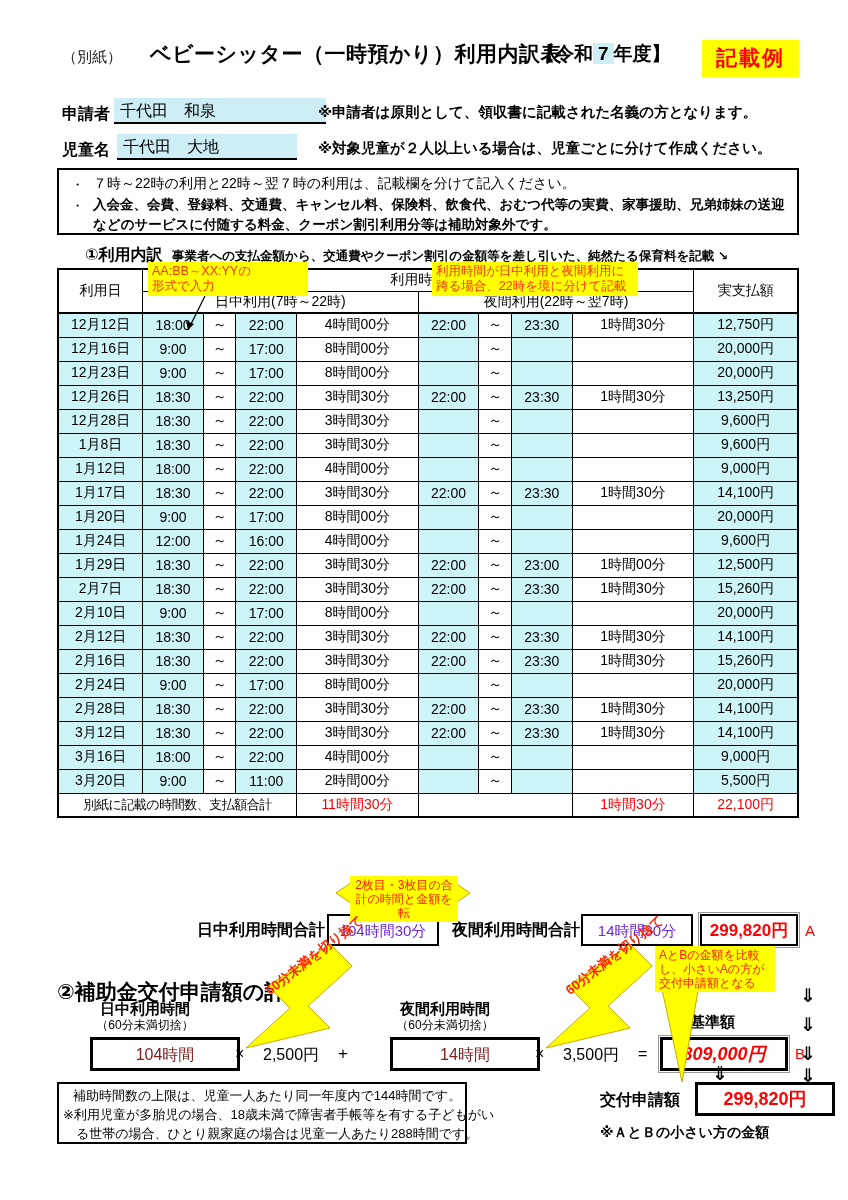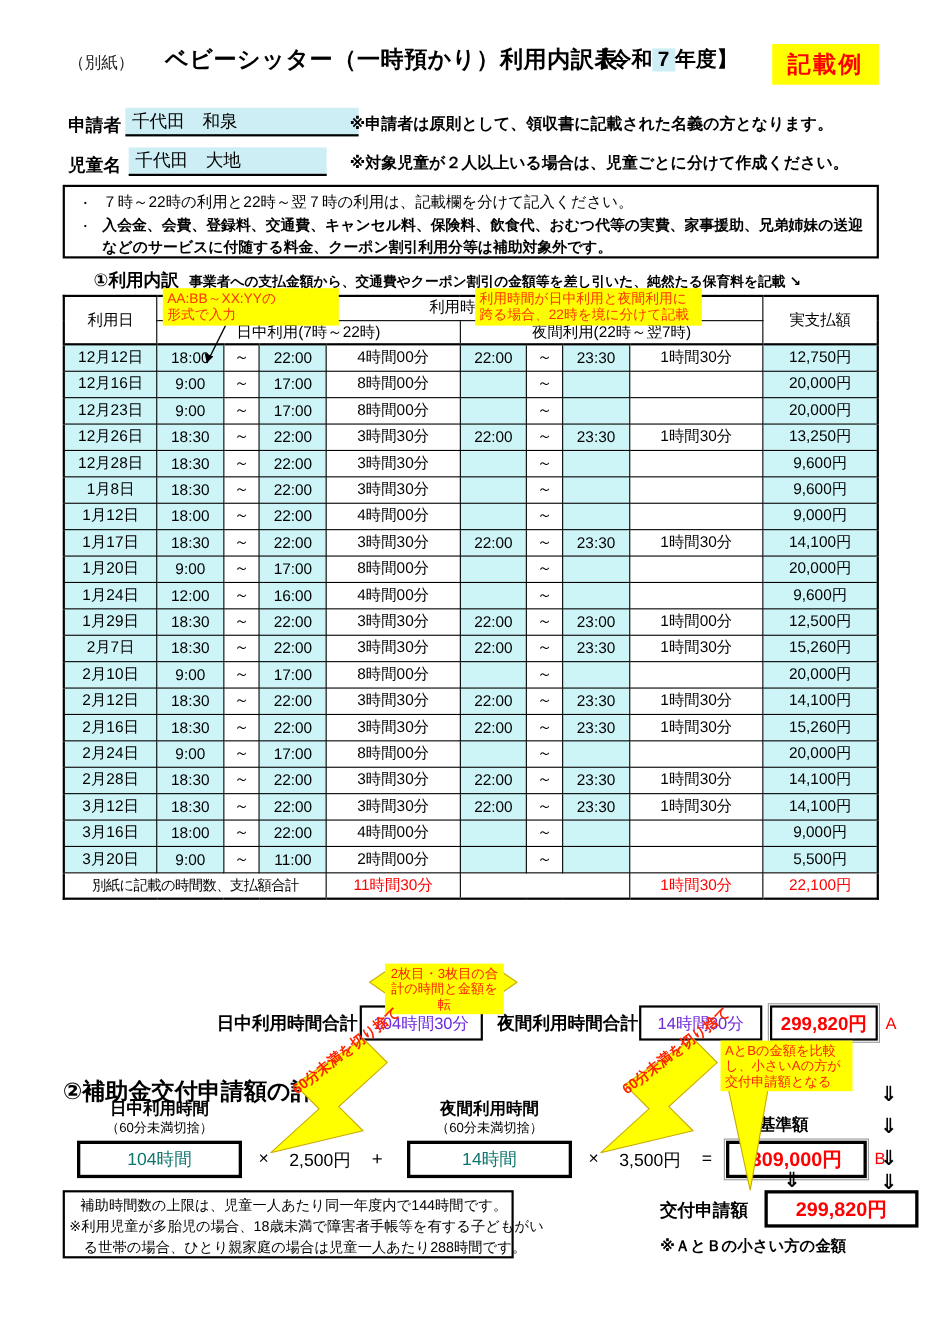--- a/index.html
+++ b/index.html
@@ -87,30 +87,30 @@
     height:32px; line-height:29px; outline:1px solid #999; outline-offset:1px;
   }
   .markA { position:absolute; font-size:15px; color:#ff0000; }
 
   
   .sec2 { position:absolute; left:57px; top:978px; font-size:21px; font-weight:bold;text-align:center; }
   .calclabel { position:absolute; text-align:center; font-size:15px; font-weight:bold; line-height:17px; }
   .calclabel .sub { font-size:12px; font-weight:normal; display:block; }
   .calcbox {
     position:absolute; border:3px solid #000; background:#fff;
-    text-align:center; color:#0f766e; font-size:16px;
-    height:34px; line-height:29px;
+    text-align:center; color:#7f1d1d; font-size:16px;
+    height:34px; line-height:29px;margin-left:20px;
   }
   .op { position:absolute; font-size:16px; }
   .opm { position:absolute; font-size:17px; }
   .kijun { position:absolute; font-size:15px; font-weight:bold; }
   .kijunbox {
     position:absolute; border:3px solid #000; background:#fff;
     text-align:center; color:#ff0000; font-size:18px; font-weight:bold;
-    height:34px; line-height:28px; outline:1px solid #999; outline-offset:1px;
+    height:34px; line-height:28px; outline:1px solid #999; outline-offset:1px;font-style:italic;
   }
   .markB { position:absolute; font-size:15px; color:#ff0000; }
 
   
   .bnote {
     position:absolute; left:57px; top:1082px; width:410px; height:62px;
     border:2px solid #000; background:#fff;
   }
   .bnote div { font-size:13px; white-space:nowrap; line-height:19px; }
 

